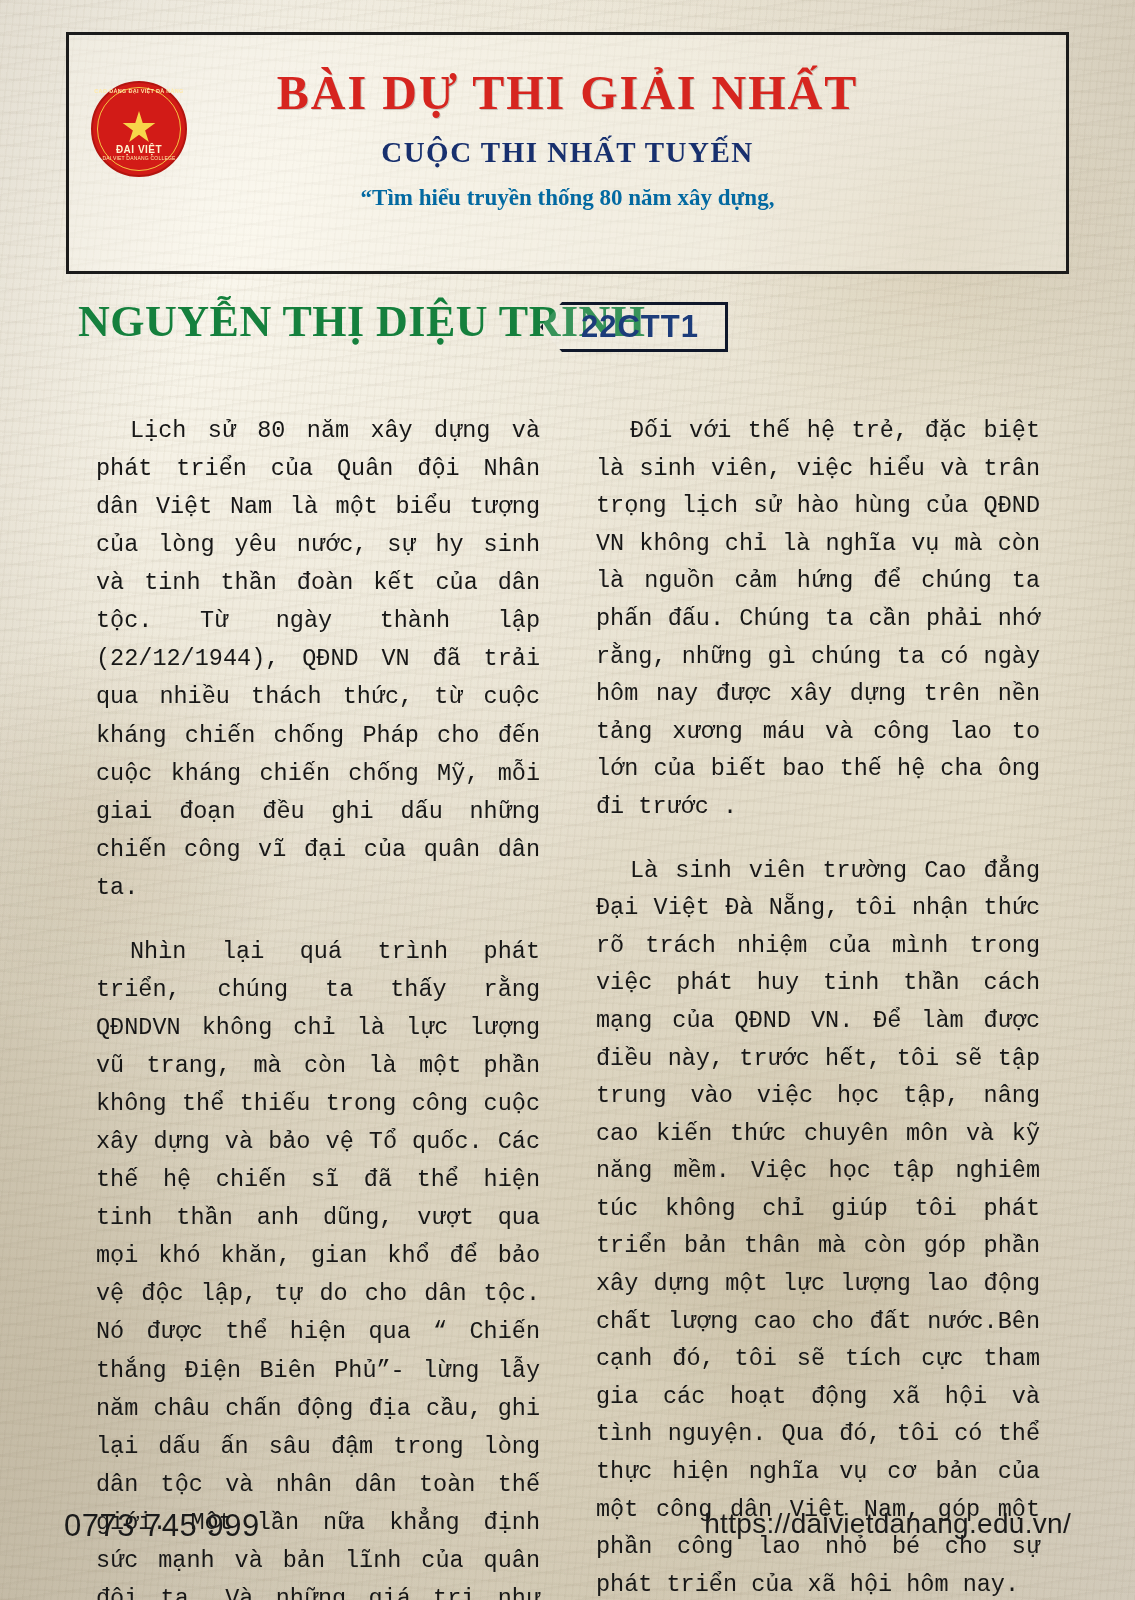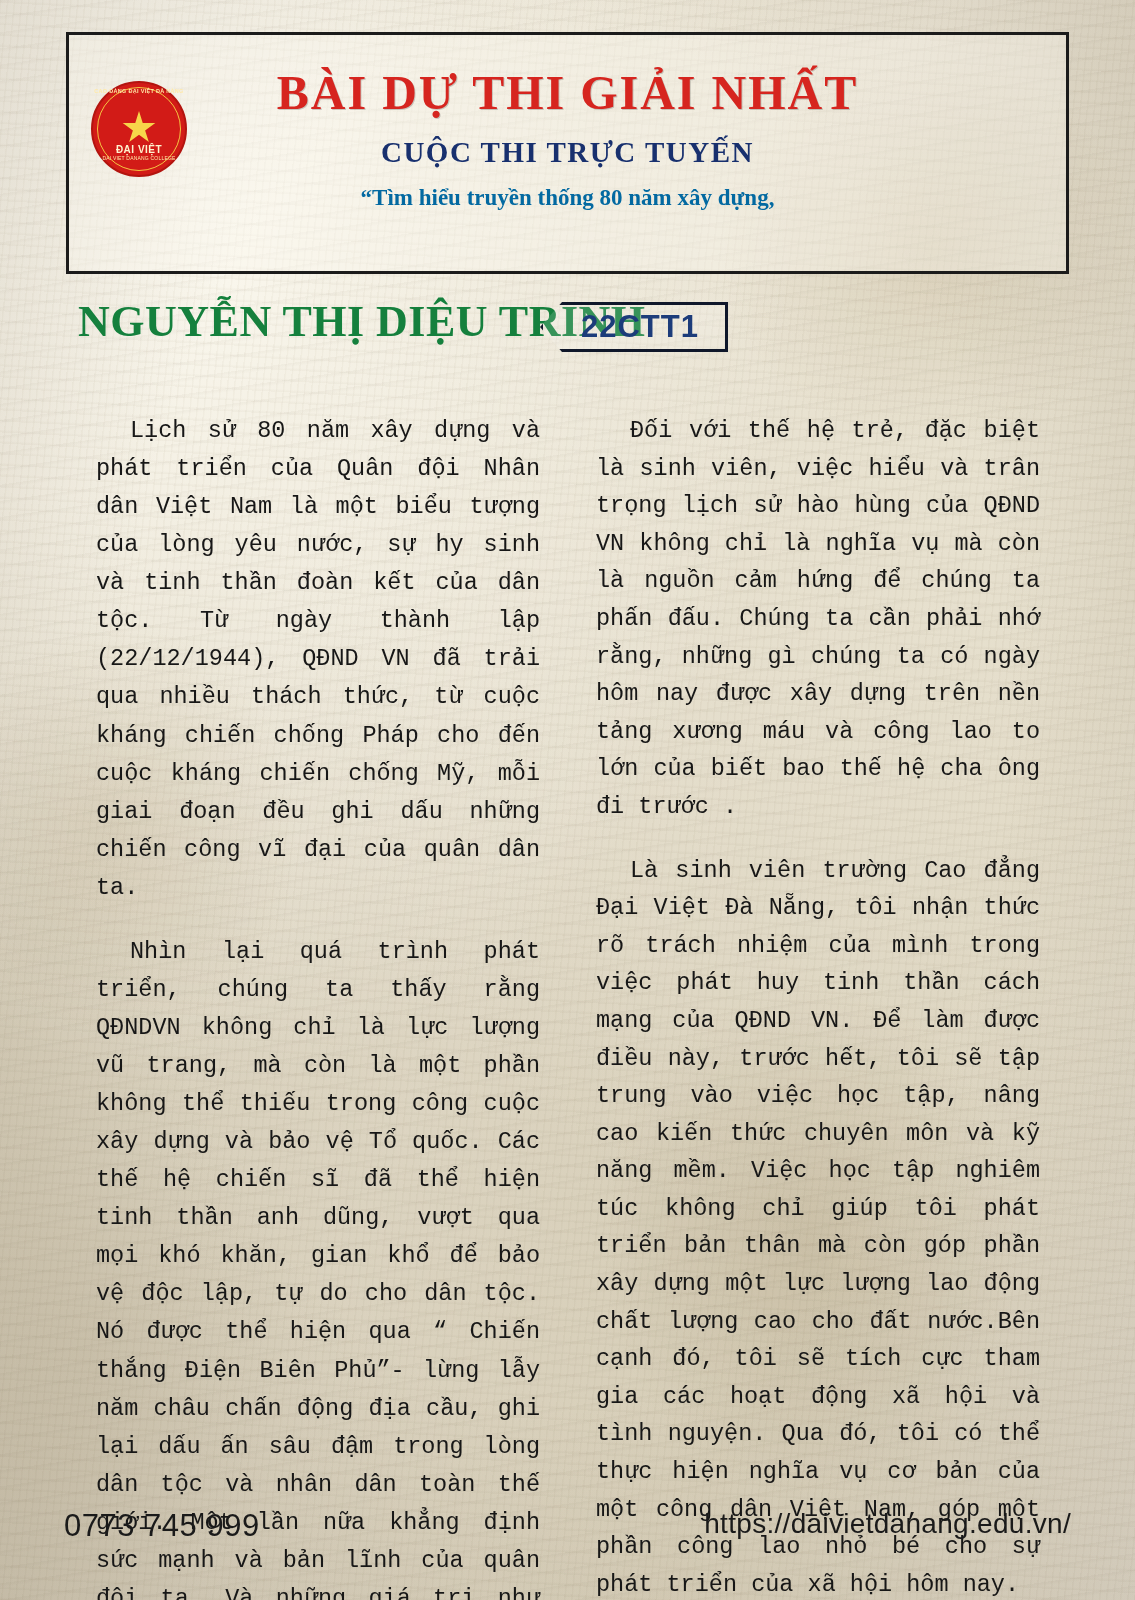--- a/index.html
+++ b/index.html
@@ -270,21 +270,21 @@
       <div class="logo-circle"></div>
       <div class="logo-ring"></div>
       <div class="logo-top-text">CAO ĐẲNG ĐẠI VIỆT ĐÀ NẴNG</div>
       <div class="logo-star"></div>
       <div class="logo-mid-text">ĐẠI VIỆT</div>
       <div class="logo-bot-text">DAI VIET DANANG COLLEGE</div>
     </div>
 
     <div class="banner-inner">
       <div class="title-main">BÀI DỰ THI GIẢI NHẤT</div>
-      <div class="title-sub">CUỘC THI TRỰC TUYẾN</div>
+      <div class="title-sub">CUỘC THI NHẤT TUYẾN</div>
       <div class="title-quote">“Tìm hiểu truyền thống 80 năm xây dựng,</div>
     </div>
   </div>
 
   <div class="author-row">
     <div class="author-name">NGUYỄN THỊ DIỆU TRINH</div>
     <div class="class-tag">
       <span>22CTT1</span>
     </div>
   </div>

